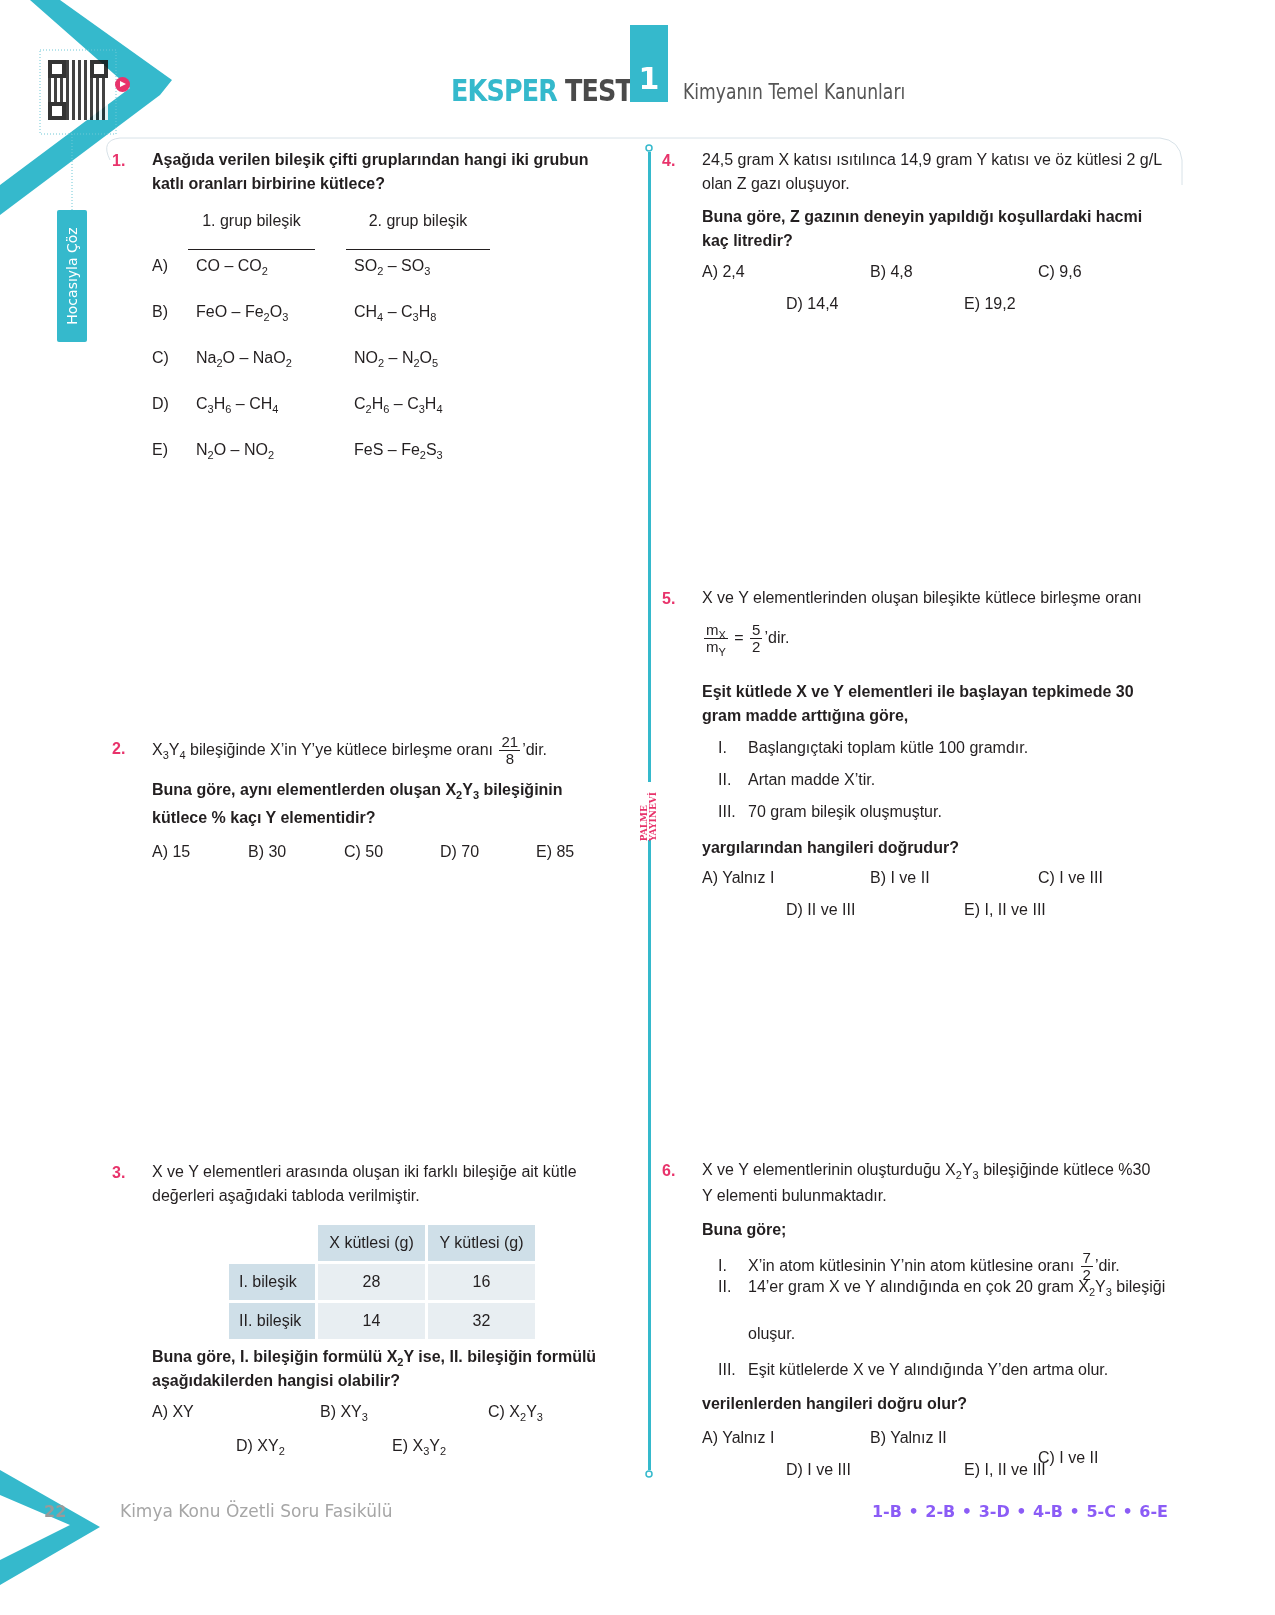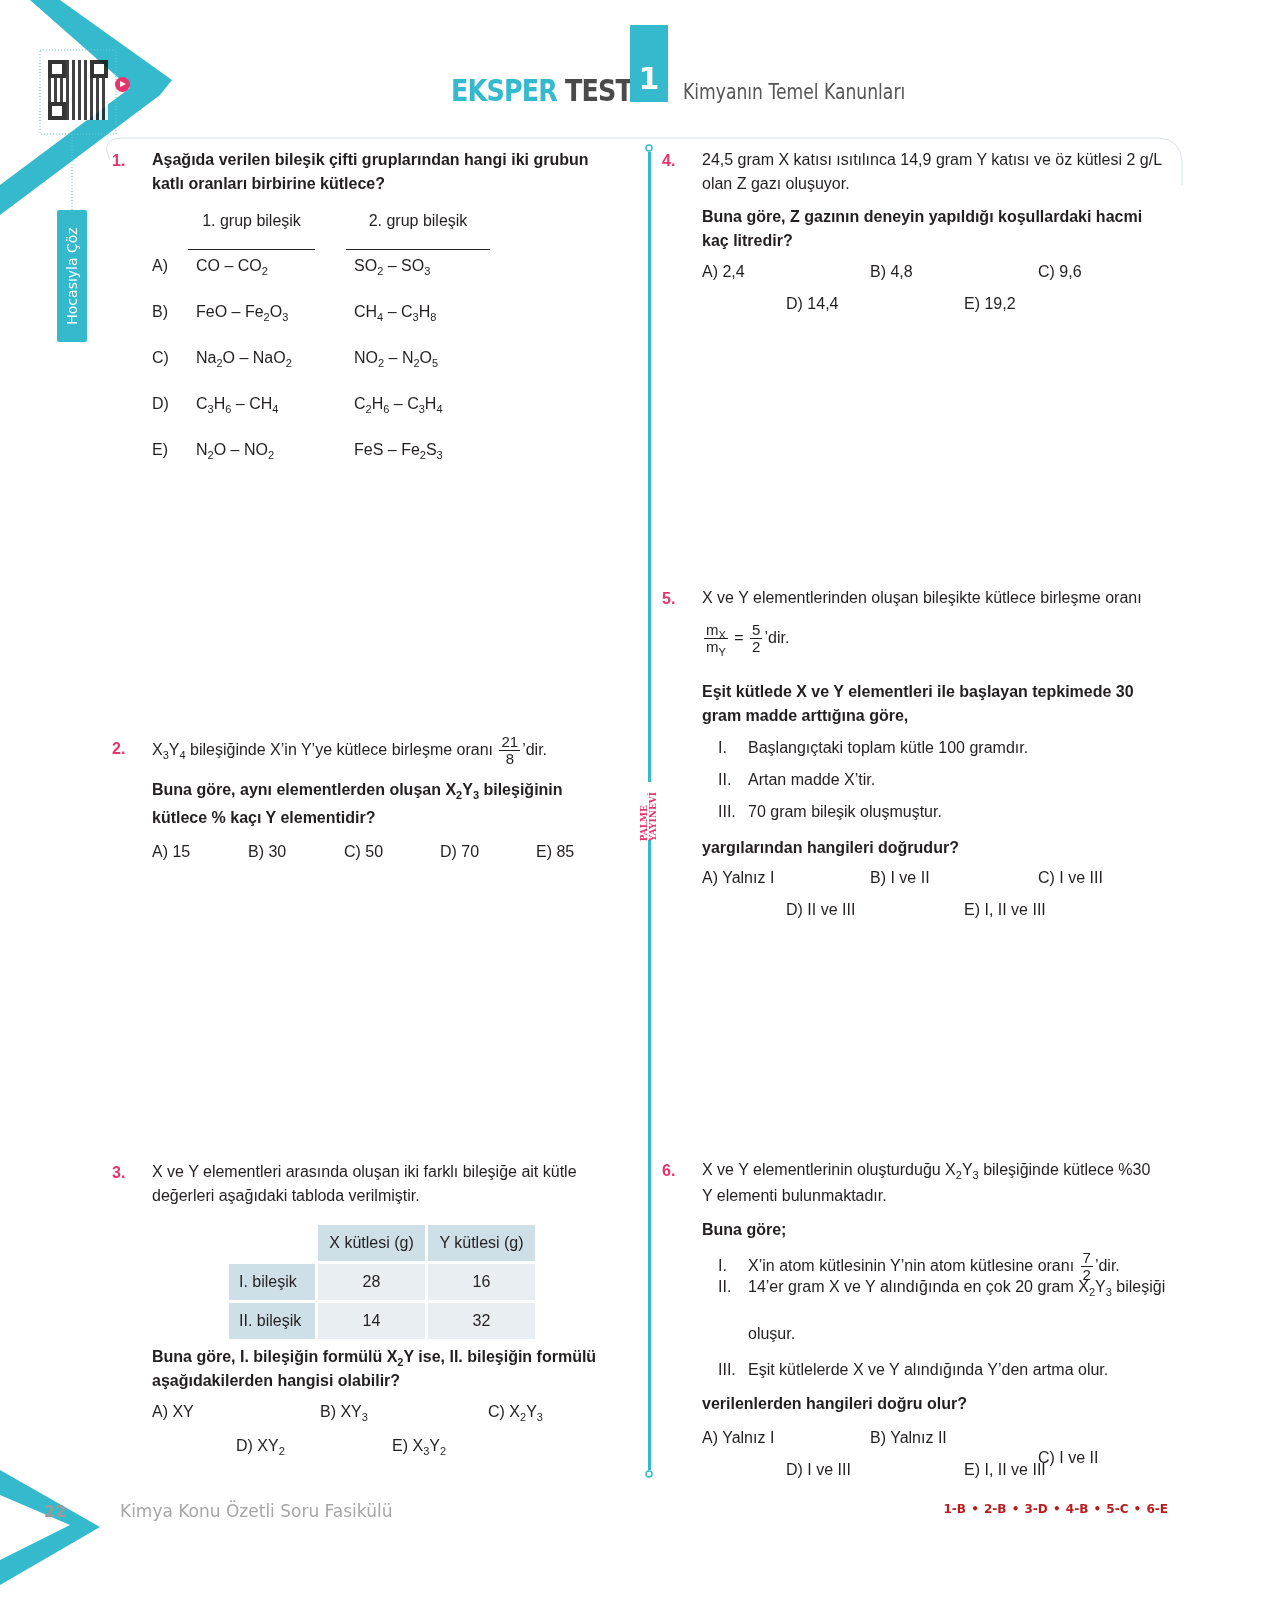--- a/index.html
+++ b/index.html
@@ -36,21 +36,21 @@
 
   .divider { position: absolute; left: 648px; width: 3px; background: #35b9cc; }
 
   .palme { position: absolute; left: 640px; top: 792px; font-family: "DejaVu Serif", serif; font-weight: bold; font-size: 9px; color: #e8336b; writing-mode: vertical-rl; transform: rotate(180deg); line-height: 9px; }
 
   .vert-tab { position: absolute; left: 57px; top: 210px; width: 30px; height: 132px; background: #35b9cc; border-radius: 2px; }
   .vert-tab span { position: absolute; left: 50%; top: 50%; transform: translate(-50%,-50%) rotate(-90deg); color: #fff; font-family: "DejaVu Sans", sans-serif; font-size: 14px; white-space: nowrap; }
 
   .footer-page { position: absolute; left: 44px; top: 1502px; font-family: "DejaVu Sans", sans-serif; font-weight: bold; font-size: 16px; color: #9a9a9a; }
   .footer-title { position: absolute; left: 120px; top: 1501px; font-family: "DejaVu Sans", sans-serif; font-size: 17px; color: #a6a6a6; }
-  .footer-key { position: absolute; right: 107px; top: 1502px; font-family: "DejaVu Sans", sans-serif; font-weight: bold; font-size: 12px; color: #b91c1c; word-spacing: 1px; }
+  .footer-key { position: absolute; right: 107px; top: 1502px; font-family: "DejaVu Sans", sans-serif; font-weight: bold; font-size: 16px; color: #8b5cf6; word-spacing: 1px; }
 </style>
 </head>
 <body>
 
 <svg class="deco-svg" width="1275" height="1615">
   <polygon points="30,0 60,0 172,80 160,95 0,215 0,185 130,88" fill="#35b9cc"></polygon>
   <rect x="40" y="50" width="76" height="84" fill="none" stroke="#6ec8d6" stroke-dasharray="1,2"></rect>
   <line x1="72" y1="134" x2="72" y2="210" stroke="#6ec8d6" stroke-dasharray="1,2"></line>
   <path d="M 110 160 Q 100 140 120 138 L 1160 138 Q 1180 140 1182 160 L 1182 185" fill="none" stroke="#d8e2e8" stroke-width="1"></path>
   <polygon points="0,1470 0,1495 70,1525 0,1560 0,1585 100,1527" fill="#35b9cc"></polygon>

